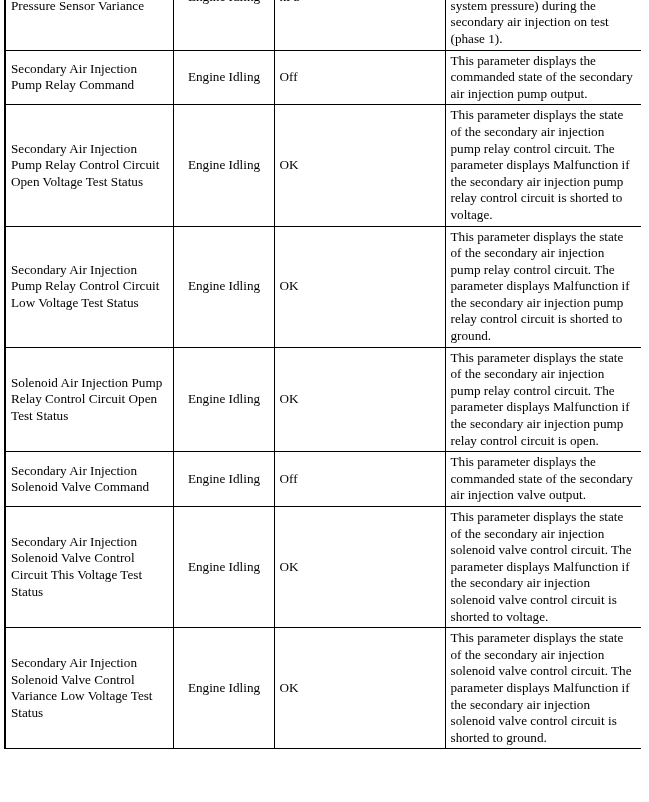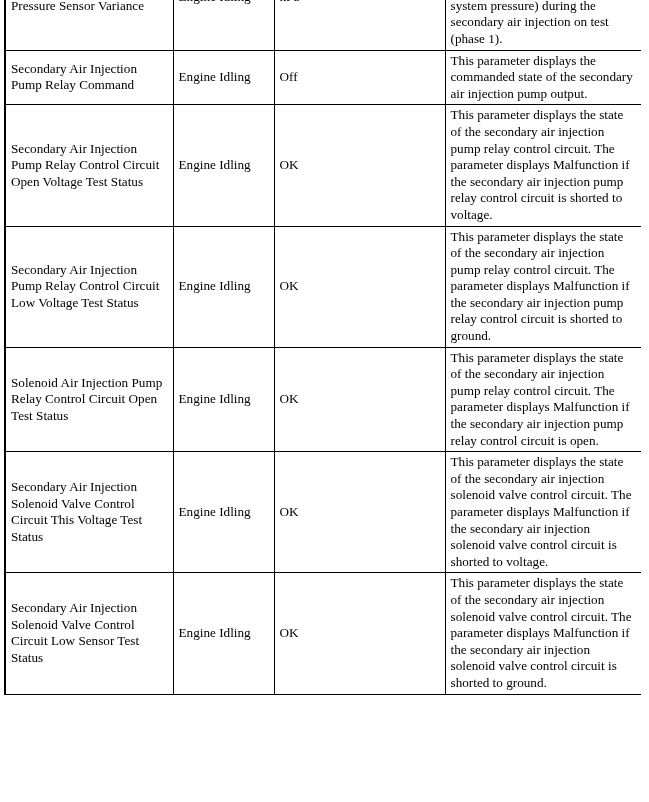--- a/index.html
+++ b/index.html
@@ -51,21 +51,21 @@
     border: 1px solid #000000;
     vertical-align: middle;
     padding: 2px 4px 2px 5px;
     font-size: 13.2px;
     line-height: 16.6px;
     word-wrap: break-word;
     overflow-wrap: break-word;
   }
 
   td.cell-name   { vertical-align: middle; }
-  td.cell-cond   { vertical-align: middle; }
+  td.cell-cond   { vertical-align: middle; text-align: center; }
   td.cell-value  { vertical-align: middle; margin-left: 35px; }
   td.cell-desc   { vertical-align: top; padding-top: 3px; }
 
   
   table.param-table tr > td:first-child { border-left-width: 2px; }
   table.param-table tr > td:last-child  { border-right-width: 2px; }
 </style>
 </head>
 <body>
 
@@ -103,27 +103,33 @@
           <td class="cell-value">OK</td>
           <td class="cell-desc">This parameter displays the state of the secondary air injection pump relay control circuit. The parameter displays Malfunction if the secondary air injection pump relay control circuit is shorted to ground.</td>
         </tr>
         <tr>
           <td class="cell-name">Solenoid Air Injection Pump Relay Control Circuit Open Test Status</td>
           <td class="cell-cond">Engine Idling</td>
           <td class="cell-value">OK</td>
           <td class="cell-desc">This parameter displays the state of the secondary air injection pump relay control circuit. The parameter displays Malfunction if the secondary air injection pump relay control circuit is open.</td>
         </tr>
         <tr>
+          <td class="cell-name">Secondary Air Injection Solenoid Valve Command</td>
+          <td class="cell-cond">Engine Idling</td>
+          <td class="cell-value">Off</td>
+          <td class="cell-desc">This parameter displays the commanded state of the secondary air injection valve output.</td>
+        </tr>
+        <tr>
           <td class="cell-name">Secondary Air Injection Solenoid Valve Control Circuit This Voltage Test Status</td>
           <td class="cell-cond">Engine Idling</td>
           <td class="cell-value">OK</td>
           <td class="cell-desc">This parameter displays the state of the secondary air injection solenoid valve control circuit. The parameter displays Malfunction if the secondary air injection solenoid valve control circuit is shorted to voltage.</td>
         </tr>
         <tr>
-          <td class="cell-name">Secondary Air Injection Solenoid Valve Control Circuit Low Sensor Test Status</td>
+          <td class="cell-name">Secondary Air Injection Solenoid Valve Control Variance Low Voltage Test Status</td>
           <td class="cell-cond">Engine Idling</td>
           <td class="cell-value">OK</td>
           <td class="cell-desc">This parameter displays the state of the secondary air injection solenoid valve control circuit. The parameter displays Malfunction if the secondary air injection solenoid valve control circuit is shorted to ground.</td>
         </tr>
       </tbody>
     </table>
   </div>
 </div>
 
 </body></html>

